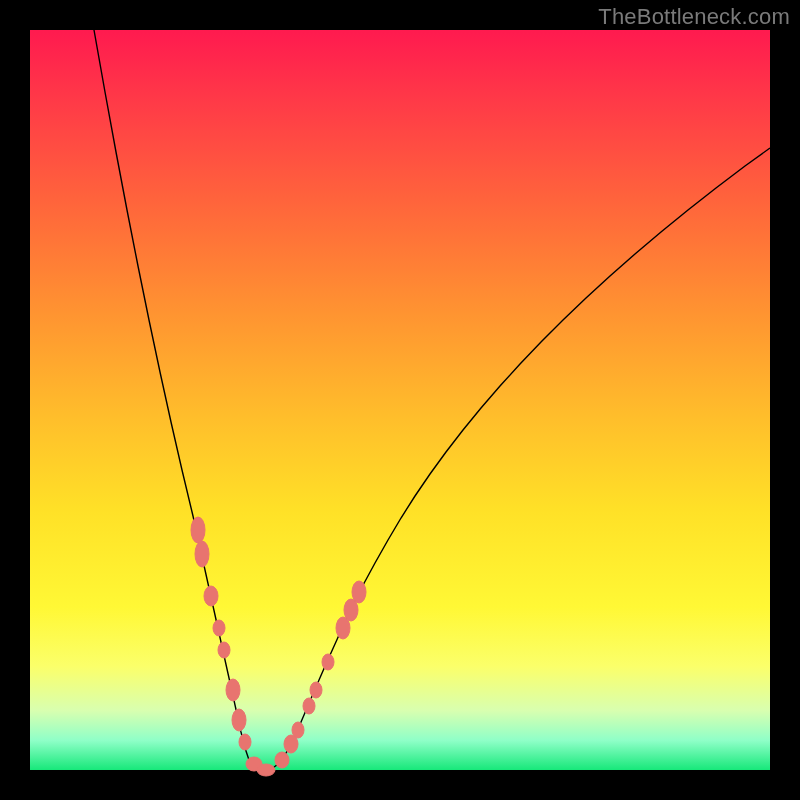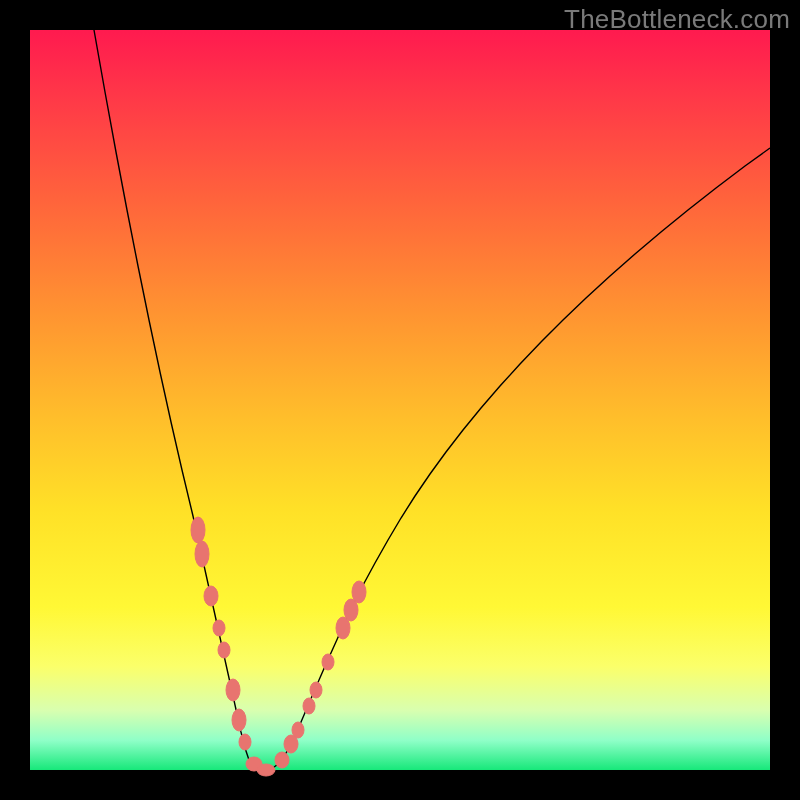--- a/index.html
+++ b/index.html
@@ -35,21 +35,21 @@
       #d8ffb0 92%,
       #8fffc8 96%,
       #17e87a 100%
     );
   }
   .watermark {
     position: absolute;
     top: 4px;
     right: 10px;
     color: #7a7a7a;
-    font-size: 26px;
+    font-size: 22px;
     letter-spacing: 0.2px;
     user-select: none;
   }
   svg.curve {
     position: absolute;
     left: 0; top: 0;
     width: 740px;
     height: 740px;
     overflow: visible;
   }

